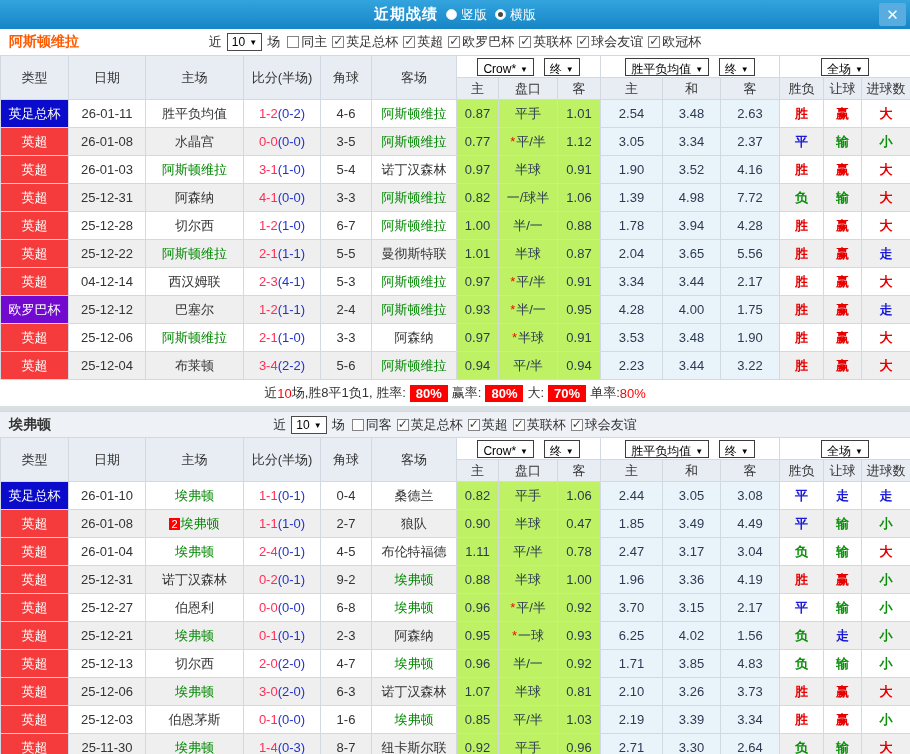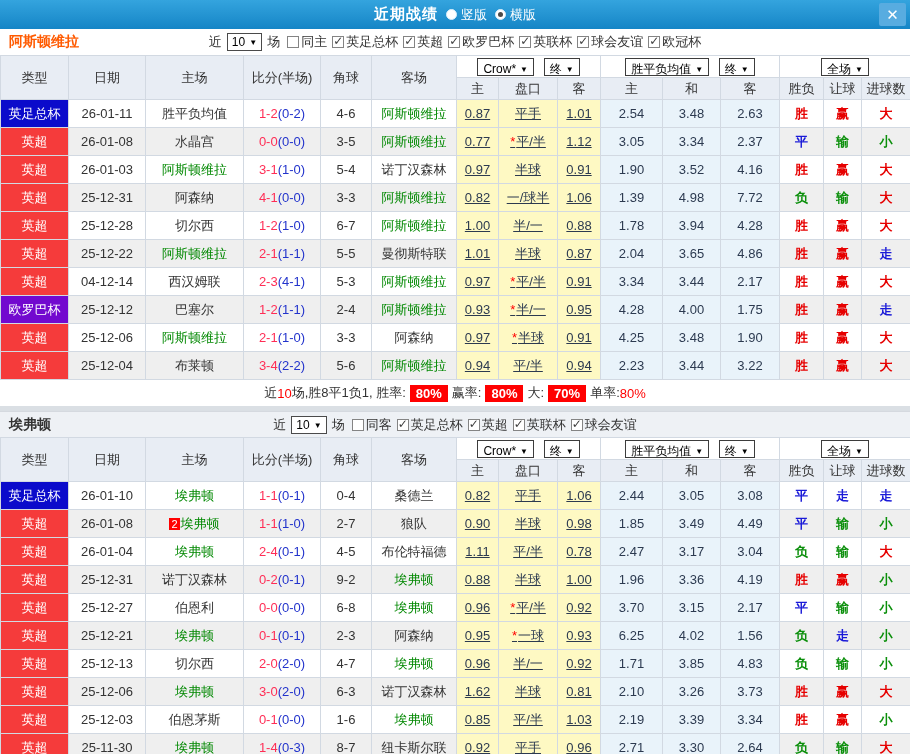--- a/index.html
+++ b/index.html
@@ -55,21 +55,21 @@
   tr.subhead th { background:#e8edf4; }
   .dd {
     display:inline-block; border:1px solid #3c3c3c; background:#fff; color:#000;
     height:18px; line-height:20px; padding:0 5px; margin:0 3px; font-size:12px; cursor:pointer;
   }
   .dd .arr { font-size:8px; margin-left:4px; vertical-align:1px; }
   tbody tr { height:28px; }
   tbody tr.even td { background:#fff; }
   tbody tr.odd  td { background:#efefef; }
   tbody td.type  { color:#fff; }
-  tbody tr td.asian { background:#fef9c3;text-decoration:underline; }
+  tbody tr td.asian { background:#bef264; }
   tbody tr td.euro  { background:#e9f3fa; }
   td.odds { color:#2c3a50; }
   .focus { color:#008800; }
   .sc { color:#ff2d55; }
   .hf { color:#2233cc; }
   .star { color:#ff0000; margin-right:1px; }
   .numbadge { background:#ff0000; color:#fff; font-size:11px; padding:0 2px; margin-right:1px; }
   td.res { font-weight:bold; }
   
   .summary { height:26px; display:flex; align-items:center; justify-content:center; background:#fff; font-size:13px; }
@@ -255,21 +255,21 @@
         <td class="date">25-12-22</td>
         <td class="team"><span class="focus">阿斯顿维拉</span></td>
         <td class="score"><span class="sc">2-1</span><span class="hf">(1-1)</span></td>
         <td class="corner">5-5</td>
         <td class="team"><span>曼彻斯特联</span></td>
         <td class="odds asian">1.01</td>
         <td class="odds asian"><span>半球</span></td>
         <td class="odds asian">0.87</td>
         <td class="odds euro">2.04</td>
         <td class="odds euro">3.65</td>
-        <td class="odds euro">4.86</td>
+        <td class="odds euro">5.56</td>
         <td class="res" style="color: rgb(230, 0, 0);">胜</td>
         <td class="res" style="color: rgb(230, 0, 0);">赢</td>
         <td class="res" style="color: rgb(26, 26, 216);">走</td>
       </tr>
       <tr class="even">
         <td class="type" style="background: rgb(245, 59, 59);">英超</td>
         <td class="date">04-12-14</td>
         <td class="team"><span>西汉姆联</span></td>
         <td class="score"><span class="sc">2-3</span><span class="hf">(4-1)</span></td>
         <td class="corner">5-3</td>
@@ -304,21 +304,21 @@
       <tr class="even">
         <td class="type" style="background: rgb(245, 59, 59);">英超</td>
         <td class="date">25-12-06</td>
         <td class="team"><span class="focus">阿斯顿维拉</span></td>
         <td class="score"><span class="sc">2-1</span><span class="hf">(1-0)</span></td>
         <td class="corner">3-3</td>
         <td class="team"><span>阿森纳</span></td>
         <td class="odds asian">0.97</td>
         <td class="odds asian"><span class="star">*</span><span>半球</span></td>
         <td class="odds asian">0.91</td>
-        <td class="odds euro">4.25</td>
+        <td class="odds euro">3.53</td>
         <td class="odds euro">3.48</td>
         <td class="odds euro">1.90</td>
         <td class="res" style="color: rgb(230, 0, 0);">胜</td>
         <td class="res" style="color: rgb(230, 0, 0);">赢</td>
         <td class="res" style="color: rgb(230, 0, 0);">大</td>
       </tr>
       <tr class="odd">
         <td class="type" style="background: rgb(245, 59, 59);">英超</td>
         <td class="date">25-12-04</td>
         <td class="team"><span>布莱顿</span></td>
@@ -444,21 +444,21 @@
       </tr>
       <tr class="odd">
         <td class="type" style="background: rgb(245, 59, 59);">英超</td>
         <td class="date">26-01-08</td>
         <td class="team"><span class="numbadge">2</span><span class="focus">埃弗顿</span></td>
         <td class="score"><span class="sc">1-1</span><span class="hf">(1-0)</span></td>
         <td class="corner">2-7</td>
         <td class="team"><span>狼队</span></td>
         <td class="odds asian">0.90</td>
         <td class="odds asian"><span>半球</span></td>
-        <td class="odds asian">0.98</td>
+        <td class="odds asian">0.47</td>
         <td class="odds euro">1.85</td>
         <td class="odds euro">3.49</td>
         <td class="odds euro">4.49</td>
         <td class="res" style="color: rgb(26, 26, 216);">平</td>
         <td class="res" style="color: rgb(11, 143, 11);">输</td>
         <td class="res" style="color: rgb(11, 143, 11);">小</td>
       </tr>
       <tr class="even">
         <td class="type" style="background: rgb(245, 59, 59);">英超</td>
         <td class="date">26-01-04</td>
@@ -544,21 +544,21 @@
         <td class="res" style="color: rgb(11, 143, 11);">输</td>
         <td class="res" style="color: rgb(11, 143, 11);">小</td>
       </tr>
       <tr class="odd">
         <td class="type" style="background: rgb(245, 59, 59);">英超</td>
         <td class="date">25-12-06</td>
         <td class="team"><span class="focus">埃弗顿</span></td>
         <td class="score"><span class="sc">3-0</span><span class="hf">(2-0)</span></td>
         <td class="corner">6-3</td>
         <td class="team"><span>诺丁汉森林</span></td>
-        <td class="odds asian">1.62</td>
+        <td class="odds asian">1.07</td>
         <td class="odds asian"><span>半球</span></td>
         <td class="odds asian">0.81</td>
         <td class="odds euro">2.10</td>
         <td class="odds euro">3.26</td>
         <td class="odds euro">3.73</td>
         <td class="res" style="color: rgb(230, 0, 0);">胜</td>
         <td class="res" style="color: rgb(230, 0, 0);">赢</td>
         <td class="res" style="color: rgb(230, 0, 0);">大</td>
       </tr>
       <tr class="even">

